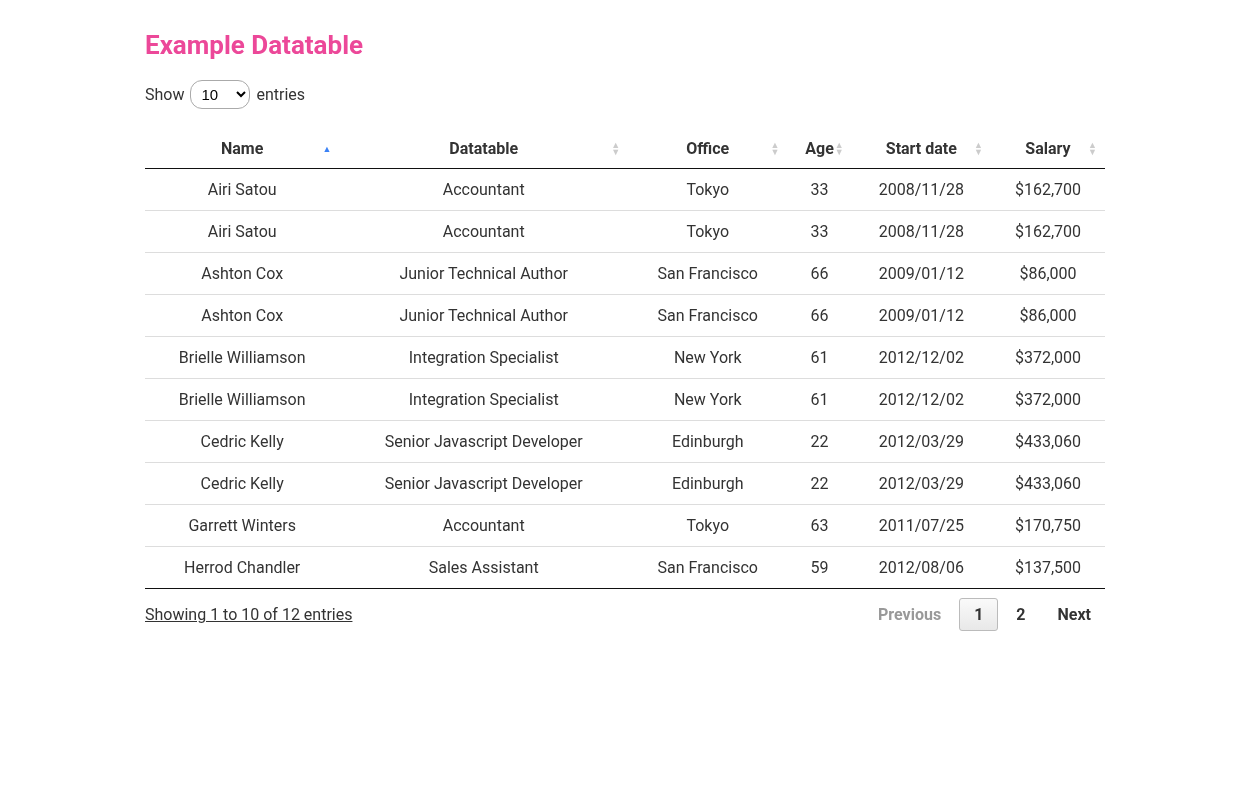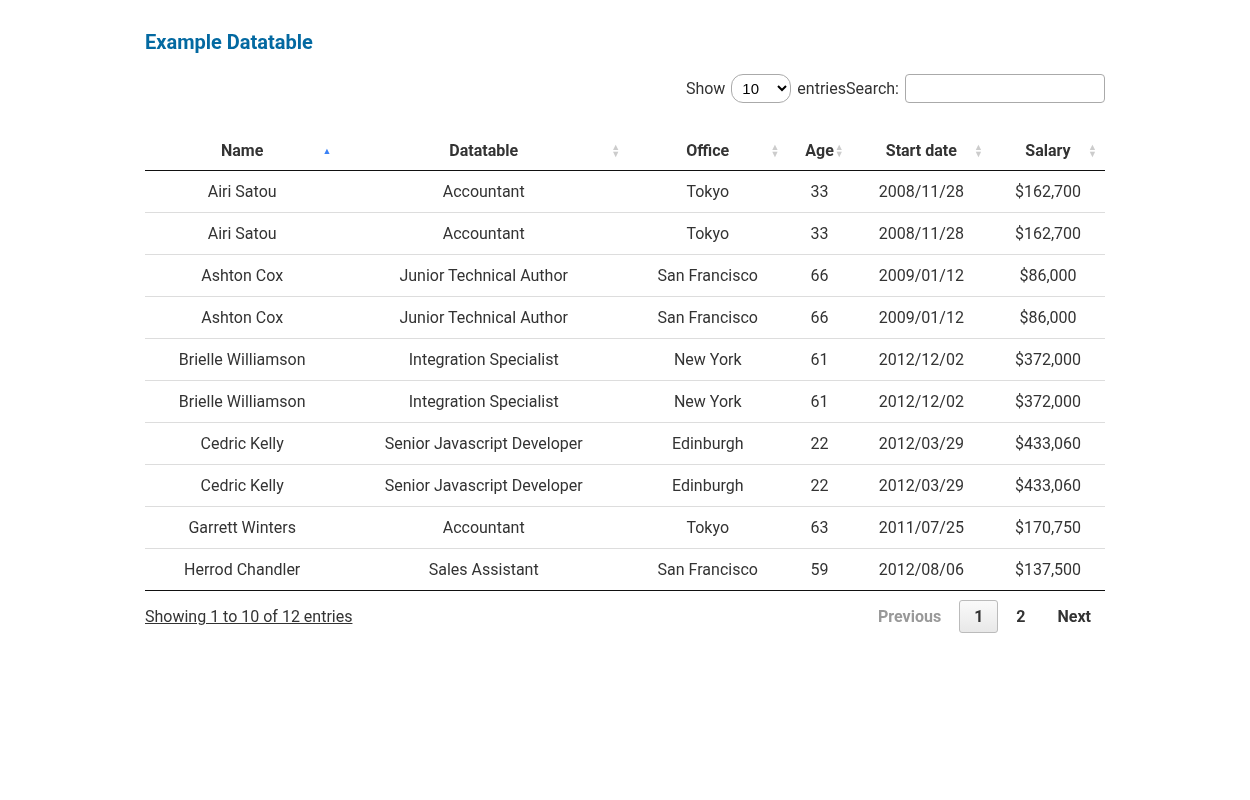--- a/index.html
+++ b/index.html
@@ -8,30 +8,31 @@
       padding: 0;
     }
     body {
       font-family: -apple-system, BlinkMacSystemFont, "Segoe UI", Roboto, "Helvetica Neue", Arial, sans-serif;
       font-size: 16px;
       color: #333;
       background: #fff;
       padding: 30px 145px;
     }
     h1 {
-      font-size: 20px;
+      font-size: 26px;
       font-weight: 700;
       margin-bottom: 20px;
-      color: #0369a1;
+      color: #ec4899;
     }
     .top-controls {
       display: flex;
-      justify-content: flex-end;
-      align-items: center;
-      margin-bottom: 28px;
+      justify-content: flex-start;
+      align-items: center;
+      margin-bottom: 20px;
+      gap: 9px;
     }
     .length-control {
       display: flex;
       align-items: center;
       gap: 6px;
       color: #333;
     }
     .length-control select {
       font-size: 15px;
       padding: 4px 6px;
@@ -122,24 +123,20 @@
 </head>
 <body>
 
 <h1>Example Datatable</h1>
 
 <div class="top-controls">
   <div class="length-control">
     <span>Show</span>
     <select id="length-select"><option value="10">10</option><option value="25">25</option><option value="50">50</option><option value="100">100</option></select>
     <span>entries</span>
-  </div>
-  <div class="search-control">
-    <span>Search:</span>
-    <input type="search" value="" style="">
   </div>
 </div>
 
 <table>
   <thead>
     <tr id="header-row">
         <th class="sorted-asc"><span>Name</span><span class="sort-icons">
             <span class="sort-asc">▲</span>
           </span></th>
         <th><span>Datatable</span><span class="sort-icons">

